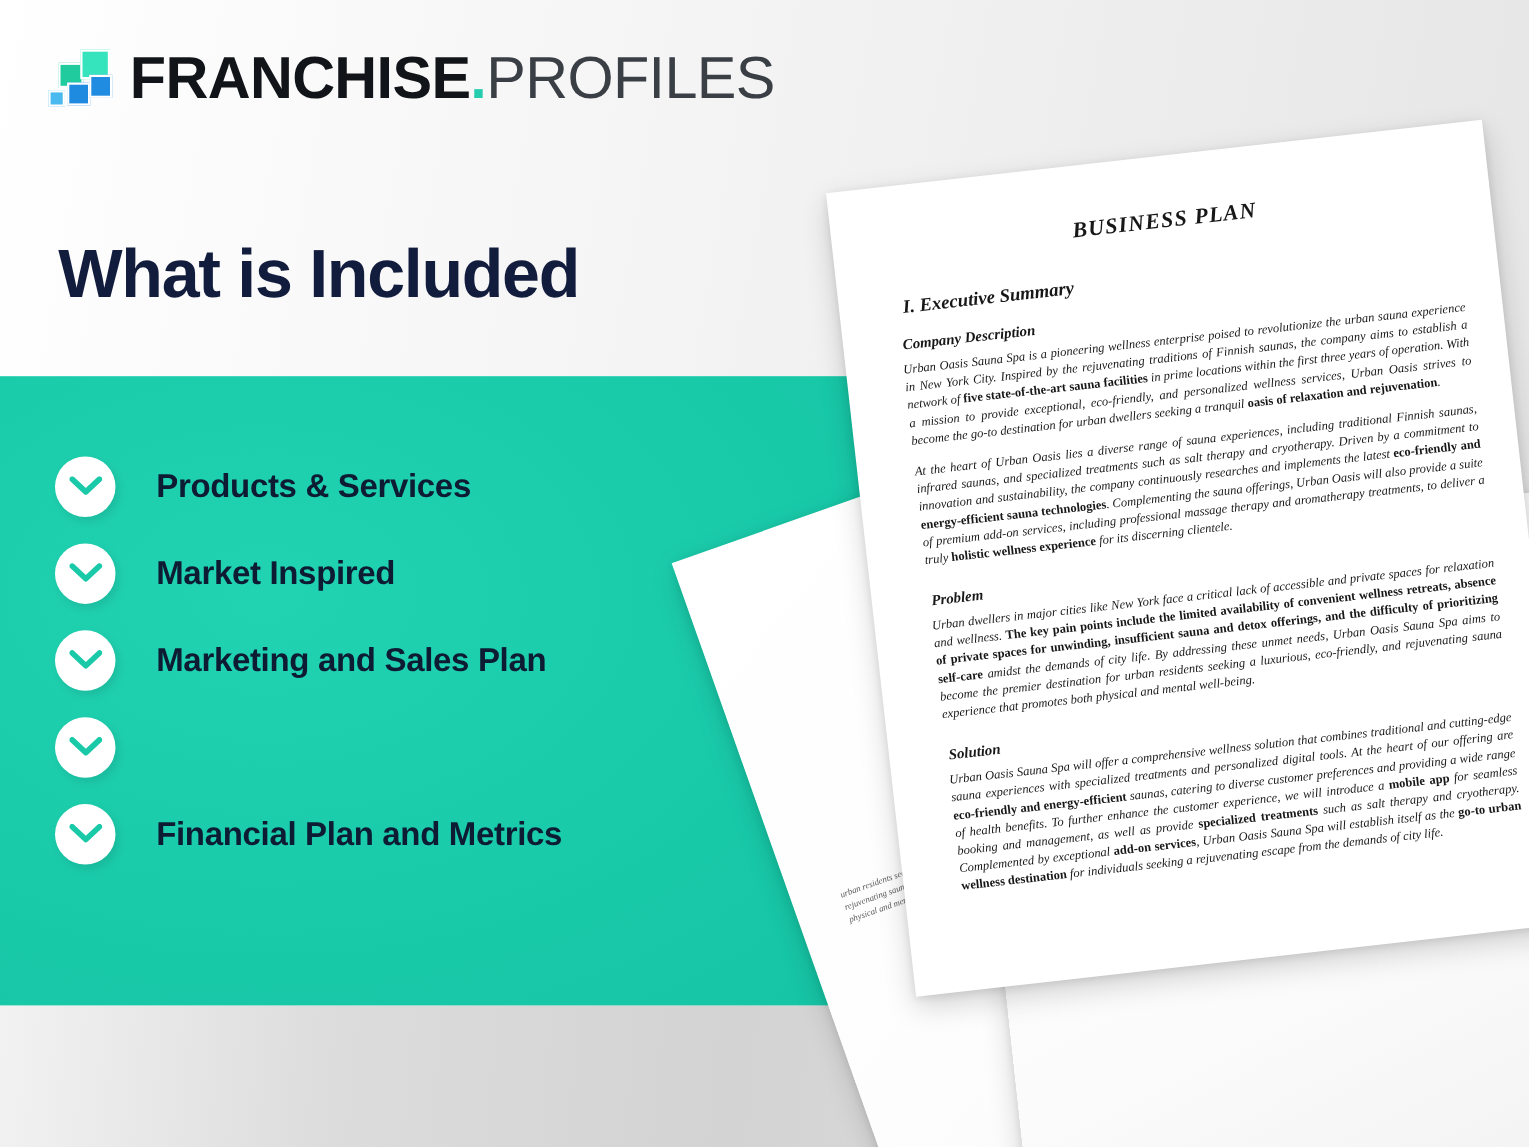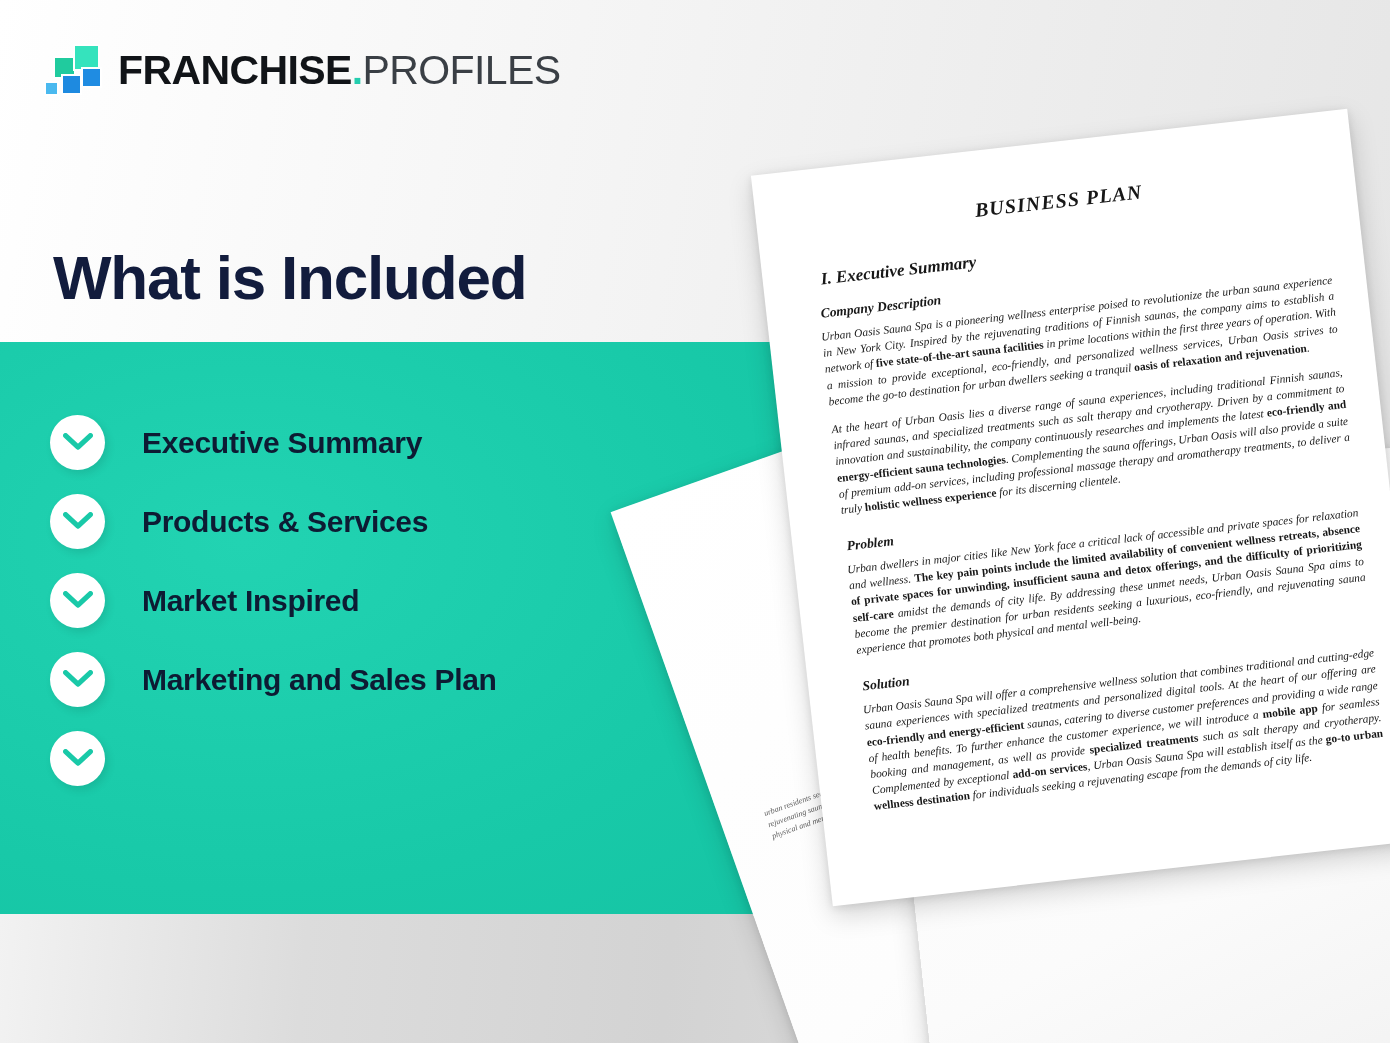--- a/index.html
+++ b/index.html
@@ -19,29 +19,29 @@
 
   
   .logo{ position:absolute; left:44px; top:44px; display:flex; align-items:center; gap:18px; z-index:30; }
   .logo-mark{ position:relative; width:56px; height:52px; }
   .logo-mark i{ position:absolute; display:block; border:2px solid #ffffff; }
   .sq-a{ left:9px;  top:12px; width:23px; height:23px; background:#20cb9e; }
   .sq-b{ left:29px; top:0px;  width:27px; height:27px; background:#35e3bd; }
   .sq-c{ left:0px;  top:37px; width:15px; height:15px; background:#4ab9ef; }
   .sq-d{ left:17px; top:30px; width:21px; height:21px; background:#1e8ae0; }
   .sq-e{ left:37px; top:23px; width:21px; height:21px; background:#1f8ce2; }
-  .logo-word{ font-size:41px; letter-spacing:-0.6px; line-height:1; white-space:nowrap; }
+  .logo-word{ font-size:54px; letter-spacing:-0.6px; line-height:1; white-space:nowrap; }
   .logo-word .b{ font-weight:700; color:#111418; }
   .logo-word .dot{ font-weight:700; color:#24cdae; }
   .logo-word .l{ font-weight:400; color:#3a3f45; }
 
   
   .headline{
     position:absolute; left:53px; top:217px; z-index:30;
-    font-size:62px; font-weight:700; color:#121c3d; letter-spacing:-1.2px; line-height:1.05;margin-top:28px;
+    font-size:62px; font-weight:700; color:#121c3d; letter-spacing:-1.2px; line-height:1.05;
   }
 
   
   .band{
     position:absolute; left:0; top:342px; width:805px; height:572px; z-index:10;
     background:radial-gradient(120% 110% at 30% 35%,#22d3b2 0%,#18c9a8 55%,#14c1a2 100%);
   }
   .band-list{ position:absolute; left:50px; top:61px; }
   .row{ display:flex; align-items:center; height:79px; }
   .chev{
@@ -122,28 +122,20 @@
     <i class="sq-e"></i>
   </div>
   <div class="logo-word"><span class="b">FRANCHISE</span><span class="dot">.</span><span class="l">PROFILES</span></div>
 </div>
 
 <h1 class="headline">What is Included</h1>
 
 <div class="band">
   <div class="band-list">
 
-    <div class="row">
-      <span class="chev">
-        <svg width="30" height="19" viewBox="0 0 30 19" aria-hidden="true">
-            <path d="M2.6 2.6 L15 14.2 L27.4 2.6" fill="none" stroke="#19c9a8" stroke-width="5.1" stroke-linecap="round" stroke-linejoin="round"></path>
-          </svg>
-      </span>
-      <span class="row-label">Executive Summary</span>
-    </div>
 
     <div class="row">
       <span class="chev">
         <svg width="30" height="19" viewBox="0 0 30 19" aria-hidden="true">
             <path d="M2.6 2.6 L15 14.2 L27.4 2.6" fill="none" stroke="#19c9a8" stroke-width="5.1" stroke-linecap="round" stroke-linejoin="round"></path>
           </svg>
       </span>
       <span class="row-label">Products &amp; Services</span>
     </div>
 
@@ -166,20 +158,28 @@
     </div>
 
     <div class="row">
       <span class="chev">
         <svg width="30" height="19" viewBox="0 0 30 19" aria-hidden="true">
             <path d="M2.6 2.6 L15 14.2 L27.4 2.6" fill="none" stroke="#19c9a8" stroke-width="5.1" stroke-linecap="round" stroke-linejoin="round"></path>
           </svg>
       </span>
     </div>
 
+    <div class="row">
+      <span class="chev">
+        <svg width="30" height="19" viewBox="0 0 30 19" aria-hidden="true">
+            <path d="M2.6 2.6 L15 14.2 L27.4 2.6" fill="none" stroke="#19c9a8" stroke-width="5.1" stroke-linecap="round" stroke-linejoin="round"></path>
+          </svg>
+      </span>
+      <span class="row-label">Financial Plan and Metrics</span>
+    </div>
 
   </div>
 </div>
 
 <div class="docs">
 
   <div class="page page-back">
     <div class="back-text">urban residents seeking a luxurious, eco-friendly, and rejuvenating sauna experience that promotes both physical and mental well-being.</div>
   </div>
 

